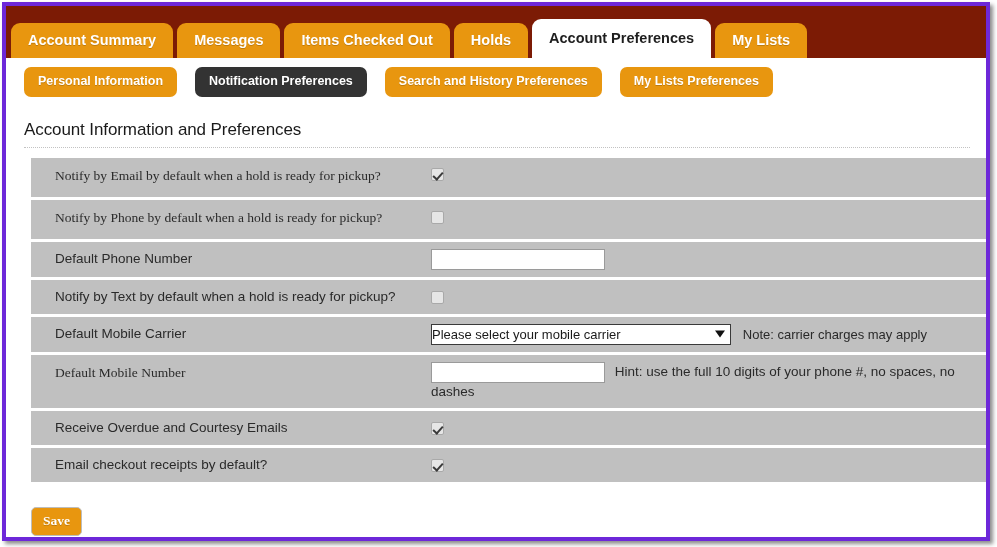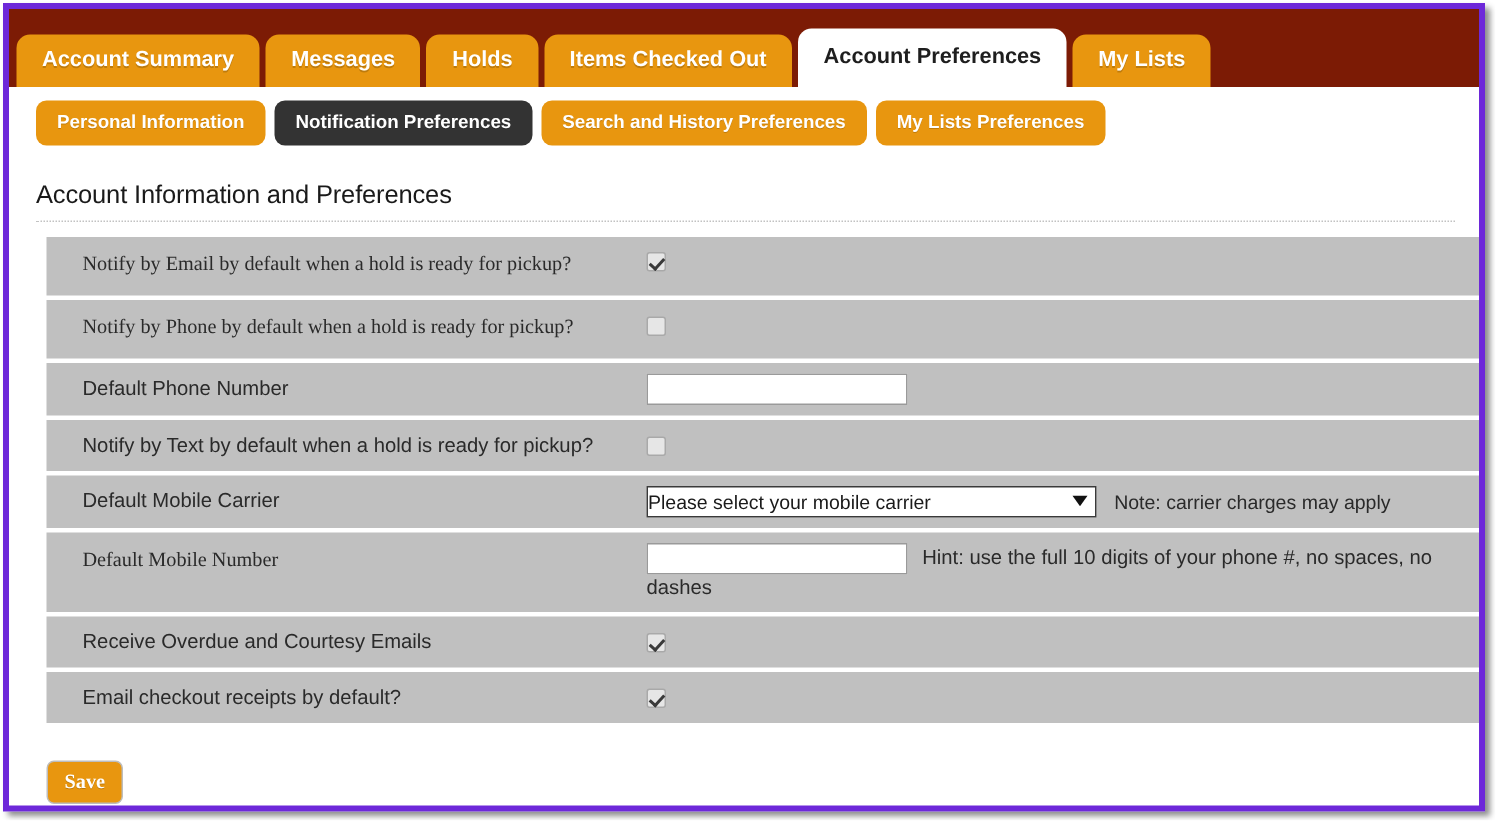--- a/index.html
+++ b/index.html
@@ -62,21 +62,21 @@
     color: #1e1e1e;
     text-shadow: none;
     padding: 12px 17px 13px 17px;
   }
 
   
   .subbar {
     background: #ffffff;
     padding: 9px 0 9px 18px;
     display: flex;
-    gap: 6px;
+    gap: 18px;
     align-items: flex-end;
   }
   .subtab {
     background: #e8960f;
     color: #ffffff;
     font-size: 12.5px;
     font-weight: bold;
     padding: 8px 14px 9px 14px;
     border-radius: 7px;
     white-space: nowrap;
@@ -235,22 +235,22 @@
 </head>
 <body>
 
 <div id="app">
   <div class="frame">
 
     <div class="tabbar">
       <div class="tabs-row">
         <div class="tab">Account Summary</div>
         <div class="tab">Messages</div>
+        <div class="tab">Items Checked Out</div>
         <div class="tab">Holds</div>
-        <div class="tab">Items Checked Out</div>
         <div class="tab active">Account Preferences</div>
         <div class="tab">My Lists</div>
       </div>
     </div>
 
     <div class="subbar">
       <div class="subtab">Personal Information</div>
       <div class="subtab active">Notification Preferences</div>
       <div class="subtab">Search and History Preferences</div>
       <div class="subtab">My Lists Preferences</div>

